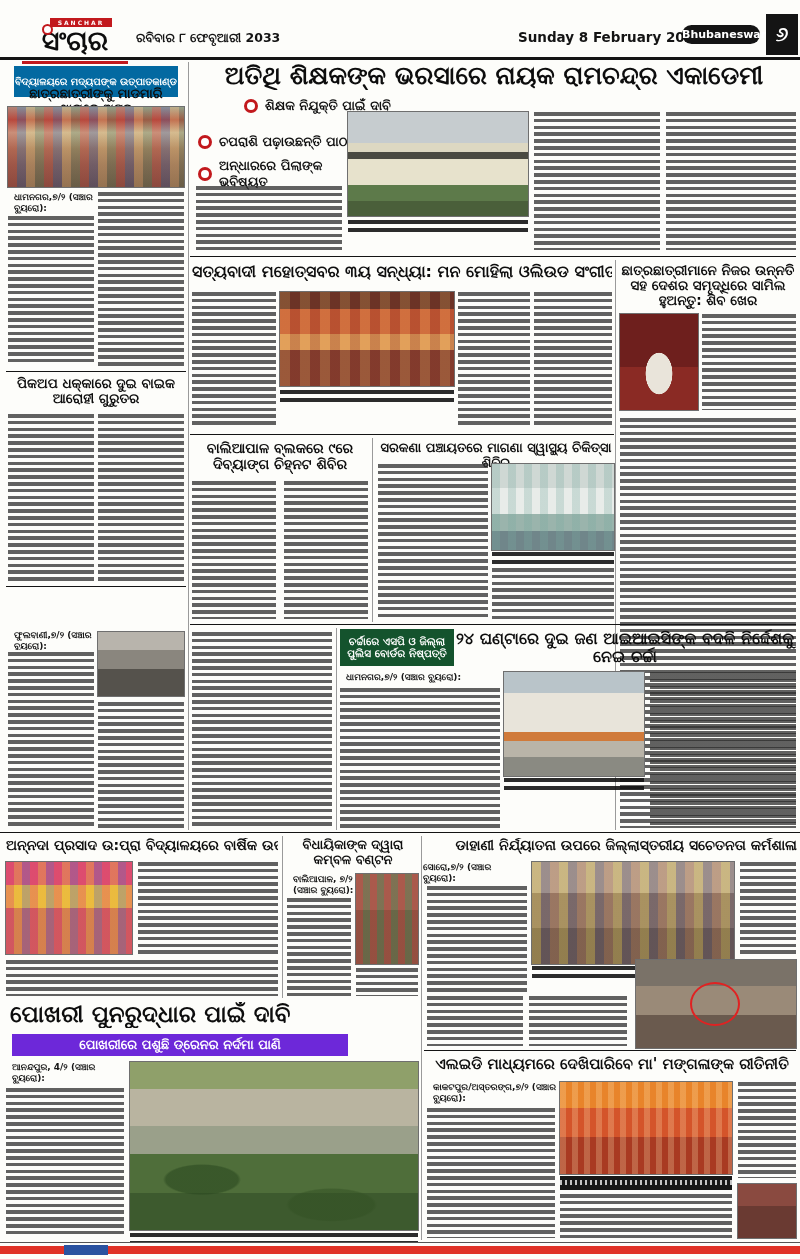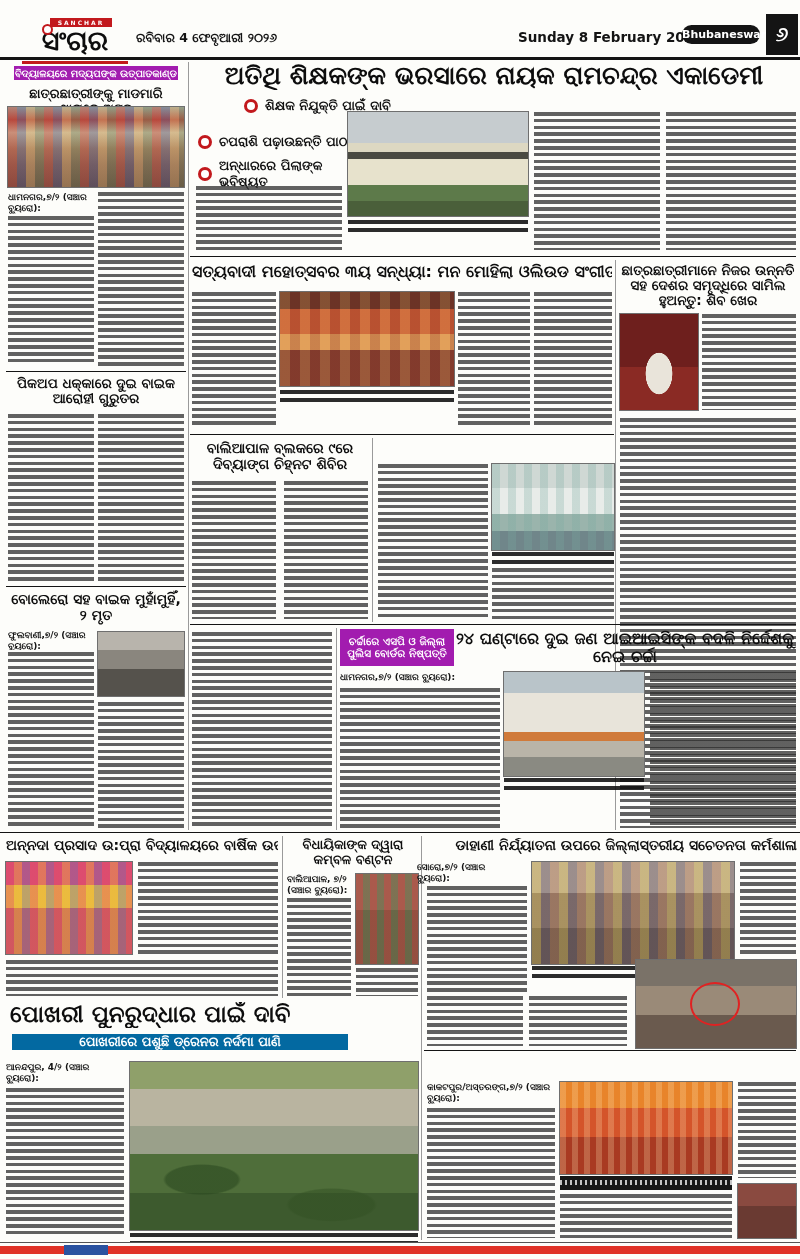--- a/index.html
+++ b/index.html
@@ -5,62 +5,61 @@
   html,body{margin:0;padding:0;background:#cfcfcf;}
   #page{position:relative;width:800px;height:1259px;margin:0 auto;background:#fdfdfa;
         font-family:"DejaVu Sans",sans-serif;overflow:hidden;border-right:2px solid #444;}
   .abs{position:absolute;}
   .hl{font-weight:700;color:#0d0d0d;text-align:center;line-height:1.12;}
   .tx{background-image:repeating-linear-gradient(180deg,rgba(45,45,45,.75) 0px,rgba(45,45,45,.75) 3.6px,transparent 3.6px,transparent 6.8px);}
   .cap{background-image:repeating-linear-gradient(180deg,rgba(15,15,15,.88) 0px,rgba(15,15,15,.88) 4.2px,transparent 4.2px,transparent 7.6px);}
   .rh{background:#141414;}
   .rv{background:#9a9a9a;}
   .ph{outline:1px solid #6f6f6f;}
-  .dl{font-weight:700;font-size:9px;color:#141414;line-height:1.25;overflow:hidden;}
+  .dl{font-weight:700;font-size:9px;color:#141414;line-height:1.25;overflow:hidden;margin-left:6px;}
   .kick{color:#fff;font-weight:700;display:flex;align-items:center;justify-content:center;text-align:center;line-height:1.1;}
   .bullet{display:flex;gap:7px;align-items:center;font-weight:700;font-size:13px;color:#101010;}
   .bdot{width:8px;height:8px;border:3px solid #c2191d;border-radius:50%;background:#fff;flex:none;}
   .stripdark{background-color:#181818;background-image:repeating-linear-gradient(90deg,rgba(255,255,255,.75) 0 2px,transparent 2px 5px);background-size:100% 5px;background-repeat:no-repeat;background-position:center 45%;}
   .redring{position:absolute;border:2px solid #e02222;border-radius:50%;}
 </style>
 </head>
 <body>
 
 <div id="page">
 
   <div class="abs" style="left:22px;top:16px;width:106px;height:46px;">
     <div class="abs" style="left:28px;top:2px;width:62px;height:9px;background:#c2191d;color:#fff;font-size:6px;font-weight:700;letter-spacing:2px;text-align:center;line-height:9px;">SANCHAR</div>
     <div class="abs hl" style="left:0;top:10px;width:106px;font-size:27px;">ସଂଚାର</div>
     <div class="abs" style="left:20px;top:8px;width:7px;height:7px;border:2px solid #c2191d;border-radius:50%;background:#fff;"></div>
     <div class="abs" style="left:0;top:45px;width:106px;height:3px;background:#c2191d;"></div>
   </div>
-  <div class="abs" style="left:136px;top:30px;font-size:12.5px;font-weight:700;color:#141414;">ରବିବାର 4 ଫେବୃଆରୀ ୨୦୨୬</div>
+  <div class="abs" style="left:136px;top:30px;font-size:12.5px;font-weight:700;color:#141414;">ରବିବାର ୮ ଫେବୃଆରୀ 2033</div>
   <div class="abs" style="left:518px;top:29px;font-size:13.5px;font-weight:700;color:#141414;">Sunday 8 February 2026</div>
   <div class="abs" style="left:682px;top:25px;width:78px;height:19px;background:#141414;border-radius:10px;color:#fff;font-size:11px;font-weight:700;text-align:center;line-height:19px;">Bhubaneswar</div>
   <div class="abs" style="left:766px;top:14px;width:32px;height:41px;background:#141414;color:#fff;font-size:20px;font-weight:700;text-align:center;line-height:41px;">୬</div>
   <div class="abs rh" style="left:0;top:57px;width:800px;height:3px;"></div>
 
   <div class="abs rv" style="left:188px;top:62px;width:1px;height:768px;"></div>
 
-  <div class="abs kick" style="left:14px;top:66px;width:164px;height:14px;background:#a21caf;font-size:10px;">ବିଦ୍ୟାଳୟରେ ମଦ୍ୟପଙ୍କ ଉତ୍ପାତକାଣ୍ଡ</div>
+  <div class="abs kick" style="left:14px;top:66px;width:164px;height:31px;background:#0369a1;font-size:10px;">ବିଦ୍ୟାଳୟରେ ମଦ୍ୟପଙ୍କ ଉତ୍ପାତକାଣ୍ଡ</div>
   <div class="abs hl" style="left:8px;top:87px;width:176px;font-size:13px;">ଛାତ୍ରଛାତ୍ରୀଙ୍କୁ ମାଡମାରି ଥାନାରେ ଅଟକ</div>
   <div class="abs ph" style="left:8px;top:107px;width:176px;height:80px;background:
       repeating-linear-gradient(90deg,rgba(196,70,60,.35) 0 9px,rgba(58,88,158,.30) 9px 18px,rgba(230,198,120,.32) 18px 27px,rgba(90,140,90,.28) 27px 36px),
       linear-gradient(180deg,#a8a698 0%,#b24a3e 16%,#cdb69a 32%,#a67a5e 52%,#8a5f4e 72%,#6e4a3e 100%);"></div>
   <div class="abs dl" style="left:8px;top:192px;width:86px;height:22px;">ଧାମନଗର,୭/୨ (ସଞ୍ଚାର ବ୍ୟୁରୋ):</div>
   <div class="abs tx" style="left:8px;top:216px;width:86px;height:150px;"></div>
   <div class="abs tx" style="left:98px;top:192px;width:86px;height:174px;"></div>
   <div class="abs rh" style="left:6px;top:371px;width:180px;height:1px;"></div>
 
   <div class="abs hl" style="left:8px;top:376px;width:176px;font-size:13.5px;">ପିକଅପ ଧକ୍କାରେ ଦୁଇ ବାଇକ ଆରୋହୀ ଗୁରୁତର</div>
   <div class="abs tx" style="left:8px;top:414px;width:86px;height:168px;"></div>
   <div class="abs tx" style="left:98px;top:414px;width:86px;height:168px;"></div>
   <div class="abs rh" style="left:6px;top:586px;width:180px;height:1px;"></div>
 
-  <div class="abs hl" style="left:10px;top:592px;width:172px;font-size:14px;">ବୋଲେରୋ ସହ ବାଇକ ମୁହାଁମୁହିଁ, ୨ ମୃତ</div>
   <div class="abs dl" style="left:8px;top:630px;width:86px;height:20px;">ଫୁଲବାଣୀ,୭/୨ (ସଞ୍ଚାର ବ୍ୟୁରୋ):</div>
   <div class="abs tx" style="left:8px;top:652px;width:86px;height:176px;"></div>
   <div class="abs ph" style="left:98px;top:632px;width:86px;height:64px;background:linear-gradient(180deg,#b8b4ac 0 28%,#8a867e 28% 58%,#55524c 58% 100%);"></div>
   <div class="abs tx" style="left:98px;top:702px;width:86px;height:126px;"></div>
 
   <div class="abs hl" style="left:192px;top:62px;width:604px;font-size:25px;white-space:nowrap;overflow:hidden;">ଅତିଥି ଶିକ୍ଷକଙ୍କ ଭରସାରେ ନାୟକ ରାମଚନ୍ଦ୍ର ଏକାଡେମୀ</div>
   <div class="abs bullet" style="left:198px;top:98px;width:153px;padding-left:46px;">
     <span class="bdot"></span>
     <span>ଶିକ୍ଷକ ନିଯୁକ୍ତି ପାଇଁ ଦାବି</span>
   </div>
@@ -96,31 +95,32 @@
       radial-gradient(ellipse 22px 34px at 50% 62%,#e9e4da 0 60%,transparent 62%),
       linear-gradient(180deg,#6e1f1d 0 55%,#8a2a24 55% 100%);"></div>
   <div class="abs tx" style="left:702px;top:314px;width:94px;height:96px;"></div>
   <div class="abs tx" style="left:620px;top:418px;width:176px;height:410px;"></div>
 
   <div class="abs hl" style="left:192px;top:441px;width:176px;font-size:14px;">ବାଲିଆପାଳ ବ୍ଲକରେ ୯ରେ ଦିବ୍ୟାଙ୍ଗ ଚିହ୍ନଟ ଶିବିର</div>
   <div class="abs tx" style="left:192px;top:481px;width:84px;height:138px;"></div>
   <div class="abs tx" style="left:284px;top:481px;width:84px;height:138px;"></div>
   <div class="abs rv" style="left:372px;top:438px;width:1px;height:184px;"></div>
 
+  <div class="abs hl" style="left:378px;top:441px;width:236px;font-size:13px;">ସରକଣା ପଞ୍ଚାୟତରେ ମାଗଣା ସ୍ୱାସ୍ଥ୍ୟ ଚିକିତ୍ସା ଶିବିର</div>
   <div class="abs tx" style="left:378px;top:464px;width:110px;height:156px;"></div>
   <div class="abs ph" style="left:492px;top:464px;width:122px;height:86px;background:
       repeating-linear-gradient(90deg,rgba(120,170,160,.28) 0 8px,transparent 8px 16px),
       linear-gradient(180deg,#cfd8d4 0 28%,#e8ece9 28% 58%,#9ab4ac 58% 78%,#70868a 78% 100%);"></div>
   <div class="abs cap" style="left:492px;top:552px;width:122px;height:12px;"></div>
   <div class="abs tx" style="left:492px;top:568px;width:122px;height:52px;"></div>
   <div class="abs rh" style="left:190px;top:624px;width:606px;height:1px;"></div>
 
   <div class="abs tx" style="left:192px;top:632px;width:140px;height:196px;"></div>
   <div class="abs rv" style="left:336px;top:628px;width:1px;height:202px;"></div>
-  <div class="abs kick" style="left:340px;top:629px;width:110px;height:37px;background:#a21caf;font-size:10.5px;padding:0 2px;">ଚର୍ଚ୍ଚାରେ ଏସପି ଓ ଜିଲ୍ଲା ପୁଲିସ ବୋର୍ଡର ନିଷ୍ପତ୍ତି</div>
+  <div class="abs kick" style="left:340px;top:629px;width:110px;height:37px;background:#14532d;font-size:10.5px;padding:0 2px;">ଚର୍ଚ୍ଚାରେ ଏସପି ଓ ଜିଲ୍ଲା ପୁଲିସ ବୋର୍ଡର ନିଷ୍ପତ୍ତି</div>
   <div class="abs hl" style="left:454px;top:630px;width:342px;font-size:16px;">୨୪ ଘଣ୍ଟାରେ ଦୁଇ ଜଣ ଆଇଆଇସିଙ୍କ ବଦଳି ନିର୍ଦ୍ଦେଶକୁ ନେଇ ଚର୍ଚ୍ଚା</div>
   <div class="abs dl" style="left:340px;top:672px;width:160px;height:14px;">ଧାମନଗର,୭/୨ (ସଞ୍ଚାର ବ୍ୟୁରୋ):</div>
   <div class="abs tx" style="left:340px;top:688px;width:160px;height:140px;"></div>
   <div class="abs ph" style="left:504px;top:672px;width:140px;height:104px;background:
       linear-gradient(180deg,#b9c4c9 0 20%,#e8e4da 20% 58%,#d07a3a 58% 66%,#b9b4a8 66% 82%,#8a8a82 82% 100%);"></div>
   <div class="abs cap" style="left:504px;top:778px;width:140px;height:12px;"></div>
   <div class="abs tx" style="left:650px;top:672px;width:146px;height:156px;"></div>
   <div class="abs rh" style="left:0;top:832px;width:800px;height:1px;"></div>
 
   <div class="abs hl" style="left:6px;top:838px;width:272px;font-size:14px;white-space:nowrap;overflow:hidden;">ଅନ୍ନଦା ପ୍ରସାଦ ଉ:ପ୍ରା ବିଦ୍ୟାଳୟରେ ବାର୍ଷିକ ଉତ୍ସବ</div>
@@ -150,29 +150,30 @@
   <div class="abs tx" style="left:740px;top:862px;width:56px;height:92px;"></div>
   <div class="abs tx" style="left:427px;top:996px;width:96px;height:50px;"></div>
   <div class="abs tx" style="left:529px;top:996px;width:98px;height:50px;"></div>
   <div class="abs ph" style="left:636px;top:960px;width:160px;height:88px;background:
       linear-gradient(180deg,#7a7268 0 30%,#9a8a78 30% 62%,#6a5a4e 62% 100%);">
     <div class="redring" style="left:54px;top:22px;width:46px;height:40px;"></div>
   </div>
   <div class="abs rh" style="left:424px;top:1050px;width:372px;height:1px;"></div>
 
   <div class="abs hl" style="left:6px;top:1002px;width:404px;font-size:23px;white-space:nowrap;overflow:hidden;text-align:left;padding-left:4px;">ପୋଖରୀ ପୁନରୁଦ୍ଧାର ପାଇଁ ଦାବି</div>
-  <div class="abs kick" style="left:12px;top:1034px;width:336px;height:16px;background:#0369a1;font-size:13px;">ପୋଖରୀରେ ପଶୁଛି ଡ୍ରେନର ନର୍ଦମା ପାଣି</div>
+  <div class="abs kick" style="left:12px;top:1034px;width:336px;height:22px;background:#6d28d9;font-size:13px;">ପୋଖରୀରେ ପଶୁଛି ଡ୍ରେନର ନର୍ଦମା ପାଣି</div>
   <div class="abs dl" style="left:6px;top:1062px;width:118px;height:24px;">ଆନନ୍ଦପୁର, 4/୨ (ସଞ୍ଚାର ବ୍ୟୁରୋ):</div>
   <div class="abs tx" style="left:6px;top:1088px;width:118px;height:146px;"></div>
   <div class="abs ph" style="left:130px;top:1062px;width:288px;height:168px;background:
       radial-gradient(ellipse 60px 24px at 25% 70%,rgba(40,70,30,.55) 0 60%,transparent 65%),
       radial-gradient(ellipse 70px 26px at 70% 85%,rgba(50,80,35,.5) 0 60%,transparent 65%),
       linear-gradient(180deg,#8fa06a 0 16%,#b9b4a0 16% 38%,#9aa08a 38% 55%,#4f6e3a 55% 78%,#3d5a2e 78% 100%);"></div>
   <div class="abs cap" style="left:130px;top:1233px;width:288px;height:10px;"></div>
 
+  <div class="abs hl" style="left:427px;top:1056px;width:370px;font-size:15px;white-space:nowrap;overflow:hidden;">ଏଲଇଡି ମାଧ୍ୟମରେ ଦେଖିପାରିବେ ମା' ମଙ୍ଗଳାଙ୍କ ରୀତିନୀତି</div>
   <div class="abs dl" style="left:427px;top:1082px;width:128px;height:24px;">କାକଟପୁର/ଅସ୍ତରଙ୍ଗ,୭/୨ (ସଞ୍ଚାର ବ୍ୟୁରୋ):</div>
   <div class="abs tx" style="left:427px;top:1108px;width:128px;height:130px;"></div>
   <div class="abs ph" style="left:560px;top:1082px;width:172px;height:92px;background:
       repeating-linear-gradient(90deg,rgba(255,230,180,.25) 0 6px,transparent 6px 12px),
       linear-gradient(180deg,#e8842a 0 28%,#d4542a 28% 60%,#a93a22 60% 100%);"></div>
   <div class="abs stripdark" style="left:560px;top:1176px;width:172px;height:14px;"></div>
   <div class="abs tx" style="left:560px;top:1194px;width:172px;height:44px;"></div>
   <div class="abs tx" style="left:738px;top:1082px;width:58px;height:96px;"></div>
   <div class="abs ph" style="left:738px;top:1184px;width:58px;height:54px;background:linear-gradient(180deg,#8a4a40 0 40%,#6a3a32 40% 100%);"></div>
 

